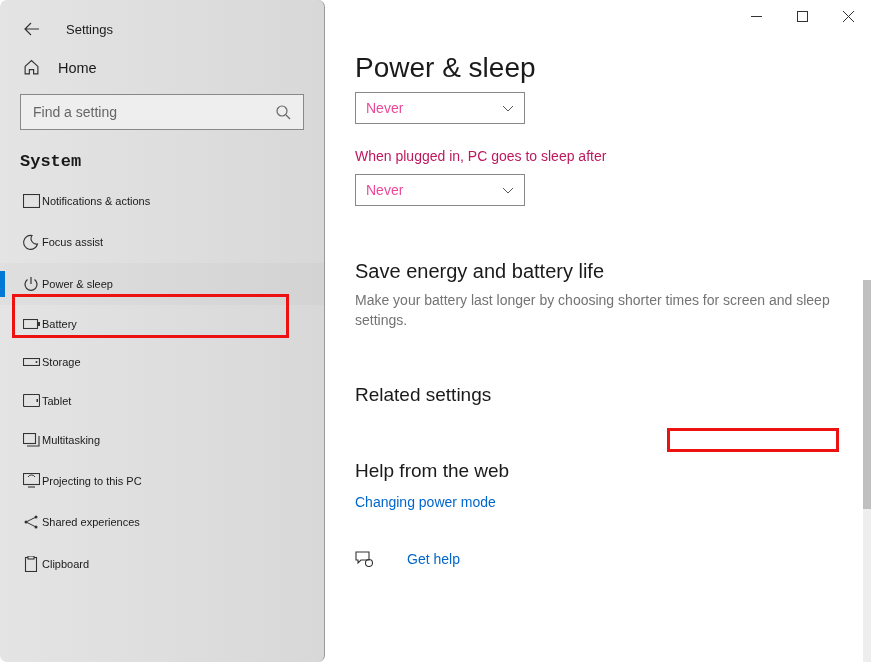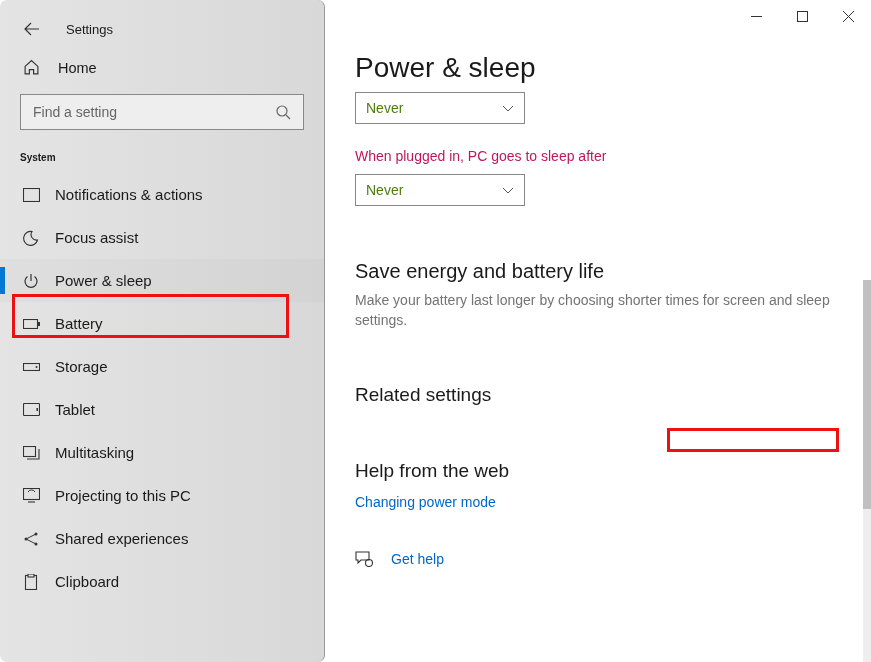--- a/index.html
+++ b/index.html
@@ -14,47 +14,47 @@
     
     .home-row { display: flex; align-items: flex-end; padding: 10px 32px 10px 22px; cursor: pointer; }
     .home-row .icon { width: 18px; display: flex; justify-content: center; }
     .home-row .label { margin-left: 18px; font-size: 14.5px; color: #1a1a1a; }
     
     .search-wrap { padding: 8px 20px 12px 20px; }
     .search-box { width: 100%; height: 36px; border: 1px solid #888; background: #eee; display: flex; align-items: center; padding: 0 12px; }
     .search-box input { flex: 1; border: none; outline: none; background: transparent; font-size: 14px; color: #b91c1c; }
     .search-box input::placeholder { color: #666; }
     
-    .category { padding: 10px 2px 10px 20px; font-size: 10px; font-weight: 600; color: #1a1a1a; }
+    .category { padding: 10px 2px 10px 20px; font-size: 17px; font-weight: 600; color: #1a1a1a; font-family: Liberation Mono, monospace; }
     
     .nav-item { display: flex; align-items: center; padding: 13px 20px 13px 22px; cursor: pointer; position: relative; }
     .nav-item .icon { width: 18px; display: flex; justify-content: center; color: #333; }
-    .nav-item .label { margin-left: 15px; font-size: 15px; color: #1a1a1a; }
+    .nav-item .label { margin-left: 2px; font-size: 11px; color: #1a1a1a; }
     .nav-item.active { background: rgba(0,0,0,0.02); }
     .nav-item.active::before { content: ""; position: absolute; left: 0; top: 8px; bottom: 8px; width: 5px; background: #0078d4; }
     
     .highlight-red { position: absolute; border: 3px solid #e11; pointer-events: none; z-index: 10; }
     
     .window-controls { position: absolute; top: 0; right: 0; display: flex; }
     .window-controls .wc { width: 46px; height: 32px; display: flex; align-items: center; justify-content: center; cursor: pointer; }
     
     h1 { font-size: 28px; font-weight: 400; color: #1a1a1a; padding-top: 52px; margin-bottom: 8px; }
     
-    .dropdown { width: 170px; height: 32px; border: 1px solid #888; display: flex; align-items: center; padding: 0 10px; justify-content: space-between; cursor: pointer; font-size: 14px; color: #4d7c0f; }
+    .dropdown { width: 170px; height: 32px; border: 1px solid #888; display: flex; align-items: center; padding: 0 10px; justify-content: space-between; cursor: pointer; font-size: 14px; color: #ec4899; }
     .dropdown.truncated { position: relative; overflow: hidden; }
     
     .field-label { font-size: 14px; color: #be185d; margin: 24px 0 10px 0; }
     
     h2 { font-size: 20px; font-weight: 400; color: #1a1a1a; margin-top: 54px; }
     .desc { font-size: 14px; color: #737373; margin-top: 8px; max-width: 480px; line-height: 1.4; }
     
     h3 { font-size: 19px; font-weight: 400; color: #1a1a1a; margin-top: 54px; }
     .link { font-size: 14px; color: #0066cc; cursor: pointer; display: inline-block; margin-top: 12px; }
     
-    .help-row { display: flex; align-items: center; margin-top: 40px; gap: 16px; }
+    .help-row { display: flex; align-items: center; margin-top: 40px; gap: 32px; }
     .help-row .icon { width: 20px; color: #333; }
     
     .scroll-track { position: absolute; right: 0; top: 280px; bottom: 0; width: 8px; background: #eee; }
     .scroll-thumb { width: 8px; background: #c0c0c0; }
     
     svg { display: block; }
   </style>
 </head>
 <body>
 

